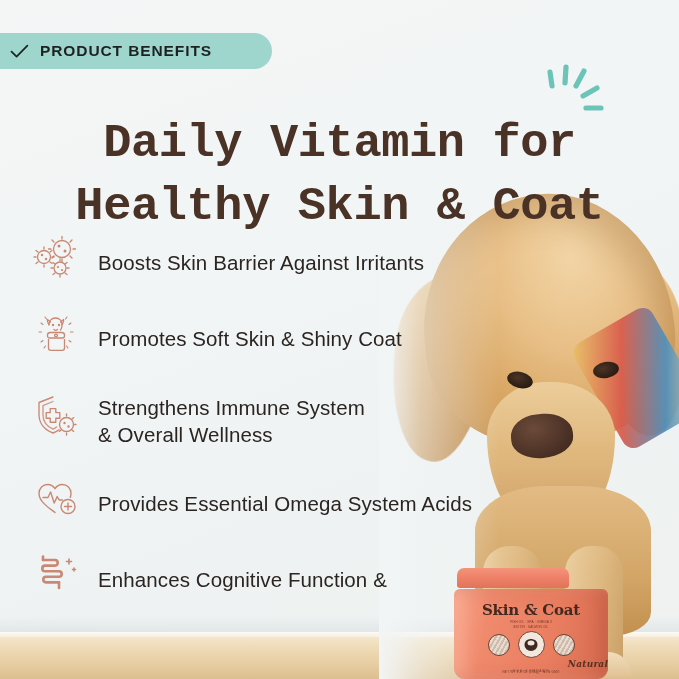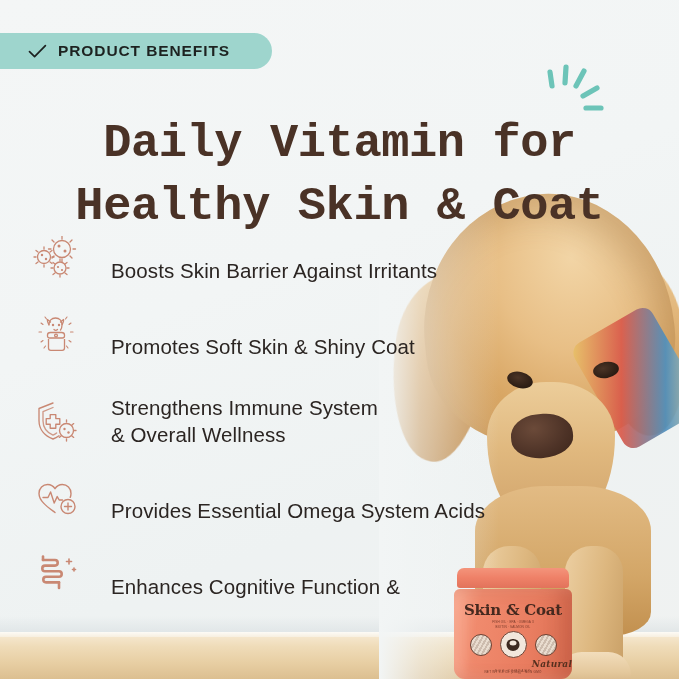--- a/index.html
+++ b/index.html
@@ -29,21 +29,21 @@
     background:linear-gradient(180deg,rgba(228,232,234,0) 0%,rgba(214,221,224,.55) 100%);
   }
 
   
   .badge{
     position:absolute;left:0;top:33px;
     height:36px;width:272px;
     background:#9ed5cd;
     border-radius:0 18px 18px 0;
     display:flex;align-items:center;
-    padding-left:28px;box-sizing:border-box;
+    padding-left:10px;box-sizing:border-box;
     gap:11px;
   }
   .badge-check{width:19px;height:15px;display:block;flex:none;}
   .badge-label{
     font-size:15.5px;font-weight:700;letter-spacing:.9px;color:#1d2220;
     white-space:nowrap;
   }
 
   
   .heading{
@@ -60,21 +60,21 @@
   .heading .ln{display:block;white-space:nowrap;}
 
   
   .sparkle{position:absolute;left:543px;top:58px;width:74px;height:62px;}
 
   
   .benefits{
     position:absolute;left:30px;top:232px;width:470px;
   }
   .benefit{
-    display:flex;align-items:flex-end;gap:29px;
+    display:flex;align-items:center;gap:16px;
     margin-bottom:24px;
     min-height:52px;
   }
   .benefit-icon{
     width:52px;height:52px;flex:none;
     display:flex;align-items:center;justify-content:center;
   }
   .benefit-icon svg{display:block;}
   .benefit-text{
     font-size:20.5px;line-height:1.32;color:#2b2522;
@@ -165,20 +165,21 @@
     position:absolute;left:3px;top:0;width:112px;height:20px;
     border-radius:7px 7px 3px 3px;
     background:linear-gradient(180deg,#f4947b 0%,#ef8168 48%,#e2735b 100%);
   }
   .jar-body{
     position:absolute;left:0;top:21px;width:118px;height:90px;
     border-radius:6px 6px 11px 11px;
     background:linear-gradient(100deg,#f9a98e 0%,#f08a6d 22%,#ea7e61 62%,#d86c50 100%);
     box-shadow:inset -10px 0 18px rgba(150,60,40,.25), inset 8px 0 14px rgba(255,190,170,.35);
     overflow:hidden;
+    padding-left:36px;
   }
   .jar-title{
     position:absolute;left:0;right:0;top:12px;text-align:center;
     font-family:"DejaVu Serif", serif;font-weight:700;
     font-size:15px;color:#45291f;letter-spacing:-.2px;
   }
   .jar-sub{
     position:absolute;left:0;right:0;top:31px;text-align:center;
     font-size:3.1px;color:#7a3a2a;letter-spacing:.15px;line-height:1.5;
   }

